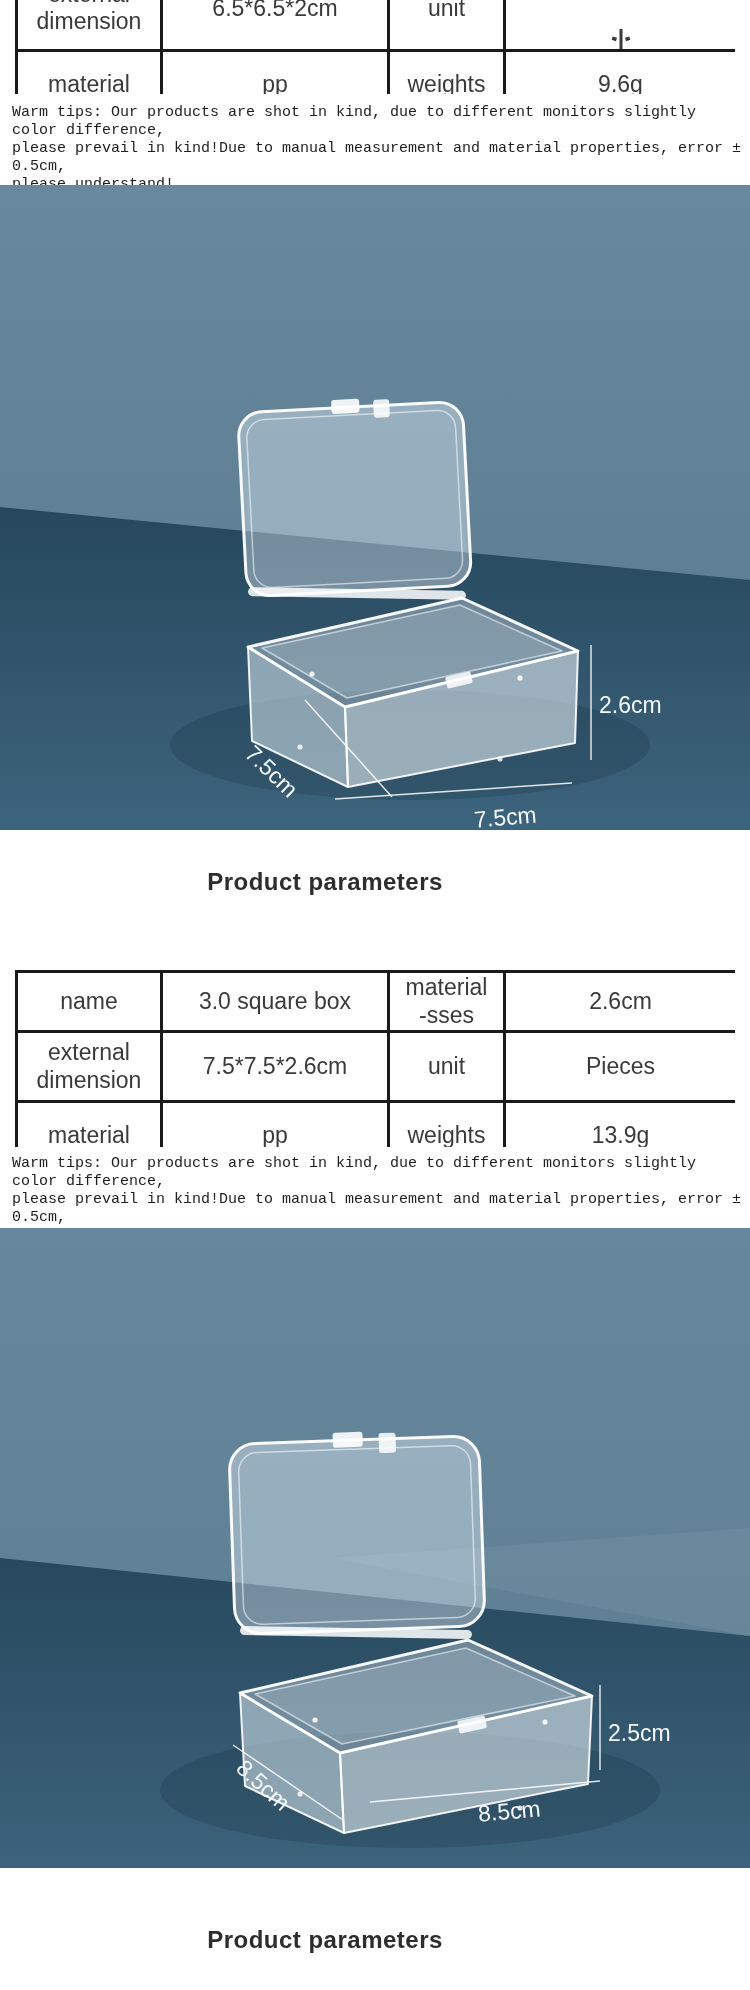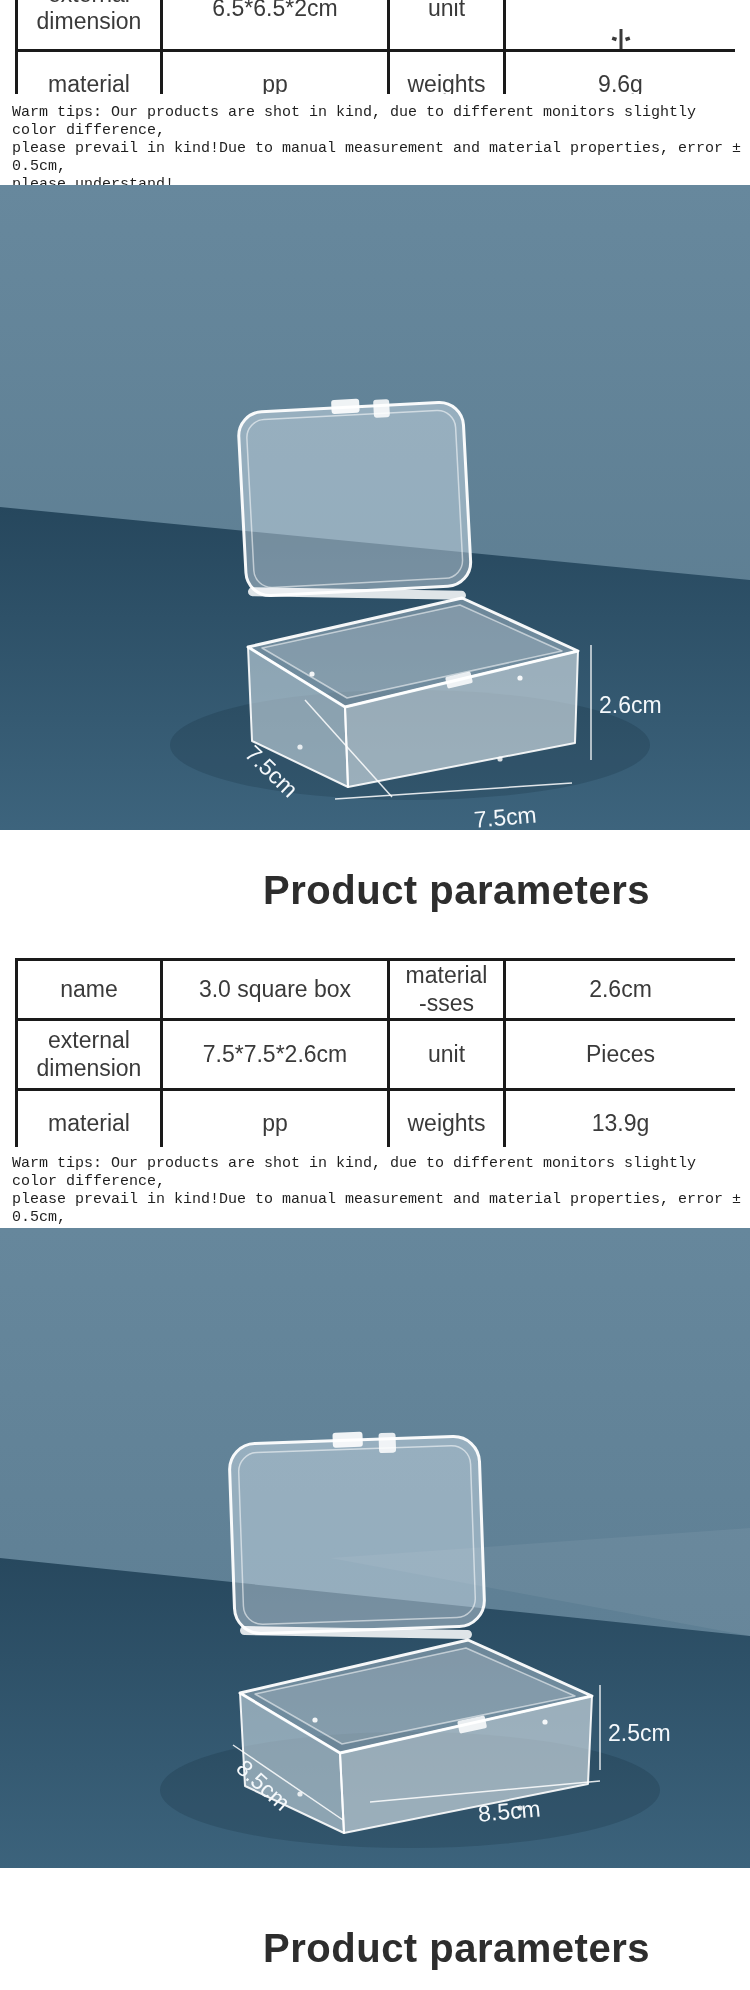--- a/index.html
+++ b/index.html
@@ -2,36 +2,36 @@
 <html><head>
 <meta charset="utf-8">
 <style>
   html,body{margin:0;padding:0;background:#ffffff;}
   .stage{
     position:relative;width:750px;height:1990px;background:#ffffff;
     font-family:"Liberation Sans",sans-serif;overflow:hidden;margin:0 auto;
   }
   
   .table-wrap{position:absolute;left:15px;width:720px;overflow:hidden;background:#fff;}
-  table.ptable{border-collapse:collapse;table-layout:fixed;width:720px;}
+  table.ptable{border-collapse:collapse;table-layout:fixed;width:720px;margin-top:12px;}
   table.ptable td{
     border:3px solid #1a1a1a;text-align:center;vertical-align:middle;
     color:#3a3a3a;font-size:23px;line-height:1.18;padding:0 4px;
     white-space:pre-line;overflow:hidden;
   }
   .c1{width:145px}.c2{width:227px}.c3{width:116px}.c4{width:232px}
   
   .warm{
     position:absolute;left:12px;width:730px;color:#1e1e1e;
     font-size:15px;line-height:18px;letter-spacing:0;font-family:Liberation Mono, monospace;
   }
   
   .heading{
-    position:absolute;left:0;width:650px;text-align:right;
-    font-size:40px;font-weight:700;color:#2d2d2d;letter-spacing:0.5px;
+    position:absolute;left:0;width:650px;text-align:center;
+    font-size:24px;font-weight:700;color:#2d2d2d;letter-spacing:0.5px;
   }
   
   .photo{position:absolute;left:0;display:block;}
   .photo text{
     font-family:"Liberation Sans",sans-serif;font-size:23px;fill:#f4f8fb;
   }
   .unit-frag{display:inline-block;vertical-align:middle;}
 </style>
 </head>
 <body>

